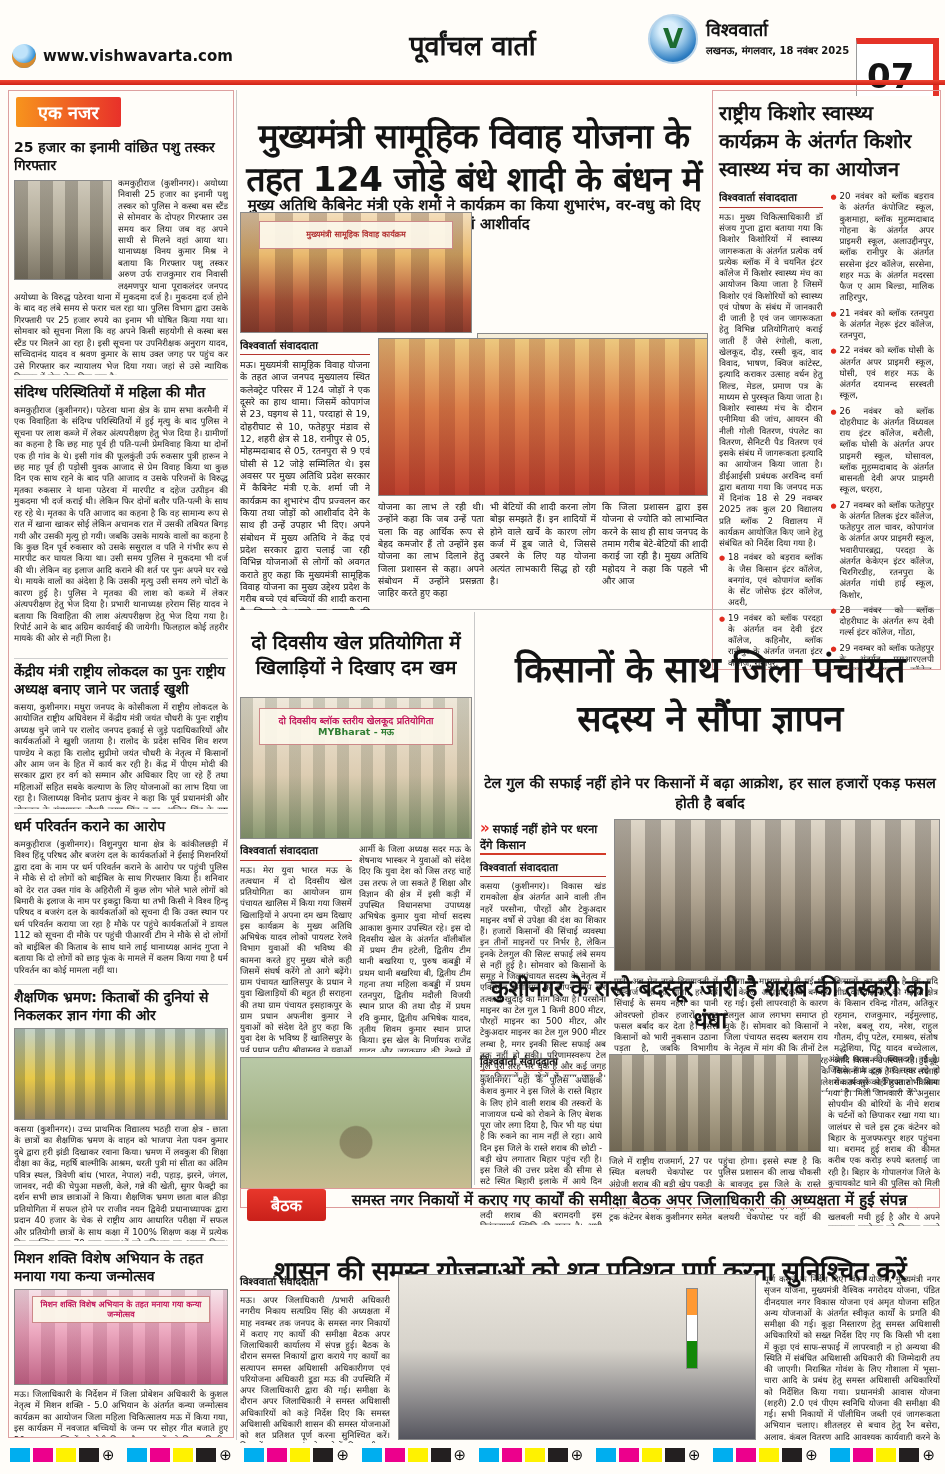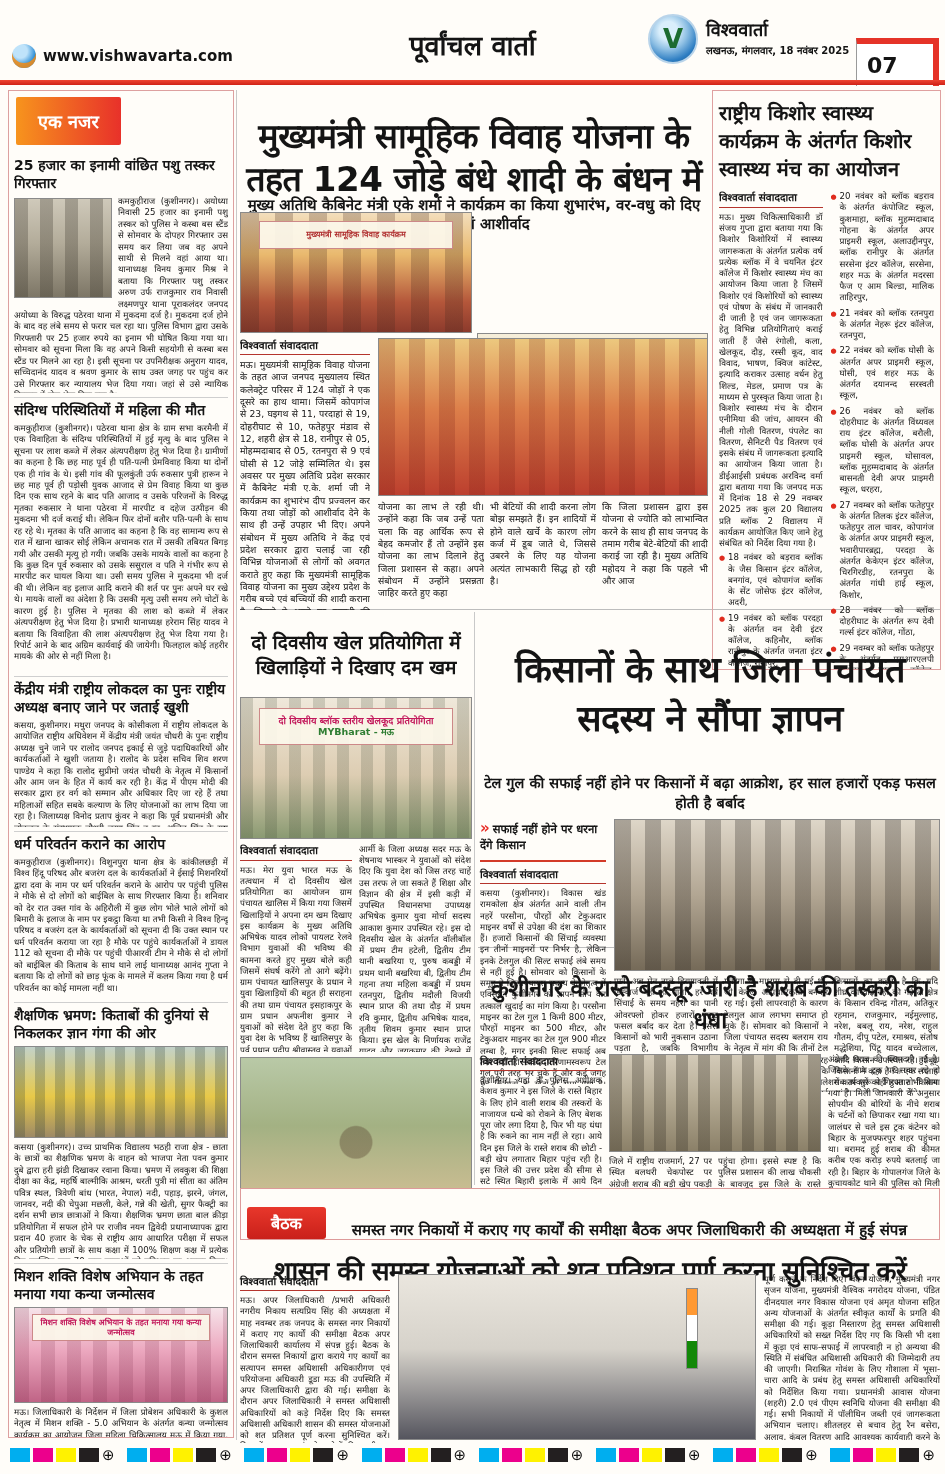--- a/index.html
+++ b/index.html
@@ -6,27 +6,27 @@
   .page{position:relative;width:945px;height:1474px;background:#fffdf9;font-family:"DejaVu Sans","Liberation Sans",sans-serif;color:#141414;overflow:hidden}
   .ab{position:absolute}
   
   .site{left:12px;top:44px;font-size:15px;font-weight:bold;display:flex;align-items:center}
   .globe{display:inline-block;width:24px;height:24px;border-radius:50%;background:radial-gradient(circle at 35% 30%,#bfe3fa 0 30%,#2f8fd6 65%,#0c57a0 100%);box-shadow:inset 0 -5px 0 rgba(244,140,20,.85);margin-right:7px}
   .sectitle{left:0;right:0;top:26px;text-align:center;font-size:27px;font-weight:bold}
   .brandwrap{left:648px;top:14px;display:flex;align-items:center;gap:8px}
   .vlogo{width:46px;height:46px;border-radius:50%;background:radial-gradient(circle at 40% 32%,#d9eefb 0 22%,#8fc0e4 45%,#2d7dc2 72%,#17507e 100%);display:flex;align-items:center;justify-content:center;font-size:26px;font-weight:bold;color:#1c6b30;border:2px solid #b9d4ea}
   .brand{font-size:18px;font-weight:bold;line-height:1.05}
   .edition{font-size:10px;font-weight:bold;margin-top:4px}
-  .pageno{right:6px;top:38px;width:66px;height:40px;border-top:6px solid #e53328;border-right:6px solid #e53328;border-left:1px solid #9a9a9a;font-size:22px;font-weight:bold;padding:2px 0 0 10px;line-height:40px;background:#fff}
+  .pageno{right:6px;top:38px;width:66px;height:40px;border-top:6px solid #e53328;border-right:6px solid #e53328;border-left:1px solid #9a9a9a;font-size:34px;font-weight:bold;padding:12px 0 0 10px;line-height:40px;background:#fff}
   .redline{left:0;top:80px;width:945px;height:5px;background:linear-gradient(180deg,#ef4633,#cf2217)}
   .vline{background:#c9c9c9;width:1px}
   .hline{background:#bdbdbd;height:1px}
   
   .leftcol{left:8px;top:90px;width:226px;height:1348px;border:1px solid #dda0a0;padding:5px;box-sizing:border-box;overflow:hidden;background:#fffdf9}
-  .eklabel{display:inline-block;background:linear-gradient(90deg,#f7941d,#e8312a);color:#fff;font-weight:bold;font-size:18px;padding:12px 22px;border-radius:2px;margin:1px 0 6px 2px}
+  .eklabel{display:inline-block;background:linear-gradient(90deg,#f7941d,#e8312a);color:#fff;font-weight:bold;font-size:18px;padding:3px 22px;border-radius:2px;margin:1px 0 6px 2px}
   .ln{overflow:hidden;border-top:1px solid #cfcfcf;padding-top:4px;margin-top:4px}
   .ln:first-of-type{border-top:none;margin-top:2px}
   .ln h3{margin:0 0 3px;font-size:14px;line-height:1.28;font-weight:bold}
   .ln p{margin:0;font-size:8.6px;line-height:1.33;text-align:justify}
   .ph{border:1px solid #8a8a8a;box-sizing:border-box;position:relative}
   .phfloat{float:left;width:98px;height:100px;margin:2px 6px 2px 0}
   .phwide{width:100%;height:92px;margin:2px 0 4px}
   
   .ph-police{background:repeating-linear-gradient(90deg,rgba(60,55,45,.3) 0 13px,rgba(0,0,0,0) 13px 25px),linear-gradient(180deg,#cfc9ba 0%,#b3ac9a 45%,#7d7666 100%)}
   .ph-wed1{background:repeating-linear-gradient(90deg,rgba(70,40,30,.25) 0 18px,rgba(0,0,0,0) 18px 34px),linear-gradient(180deg,#f3debc 0%,#e9b96e 35%,#b4563a 75%,#8c3a2c 100%)}
@@ -50,25 +50,25 @@
   .lead-sub{left:238px;top:184px;width:472px;font-size:15px;font-weight:bold;text-align:center;line-height:1.25}
   .bullets .bi{margin:0 0 4px;position:relative;padding-left:9px}
   .bullets .bi::before{content:"●";color:#e02c1e;font-size:7px;position:absolute;left:0;top:2px}
   
   .healthbox{left:712px;top:90px;width:229px;height:580px;border:1px solid #dfa0a0;box-sizing:border-box;padding:6px 6px;overflow:hidden}
   .health-h{font-size:20px;font-weight:bold;line-height:1.4;margin:2px 0 8px}
   
   .sport-h{font-size:19px;font-weight:bold;text-align:center;line-height:1.35}
   .farm-h{font-size:36px;font-weight:bold;text-align:center;letter-spacing:-.5px}
   .farm-sub{font-size:14.5px;font-weight:bold;text-align:center;margin-top:5px}
-  .kick{font-size:11.5px;font-weight:bold;line-height:1.3;border-bottom:2px solid #d33a28;padding-bottom:7px;margin-bottom:5px}
+  .kick{font-size:11.5px;font-weight:bold;line-height:1.3;border-bottom:2px solid #d33a28;margin-bottom:5px}
   .kick .mark{color:#e8312a;font-size:15px;font-weight:bold;margin-right:3px}
   .liq-h{font-size:23px;font-weight:bold;text-align:center;letter-spacing:-.5px}
   .liq-sub{font-size:16px;font-weight:bold;text-align:center;margin-top:6px}
-  .stripbox{left:240px;top:1188px;width:700px;height:52px;border:1px solid #dd9a9a;box-sizing:border-box;display:flex;align-items:flex-end;background:#fffdf9}
+  .stripbox{left:240px;top:1188px;width:700px;height:20px;border:1px solid #dd9a9a;box-sizing:border-box;display:flex;align-items:flex-start;background:#fffdf9}
   .striplabel{background:linear-gradient(180deg,#e8372b,#c9201a);color:#fff;font-weight:bold;font-size:16px;padding:5px 24px;border-radius:3px;margin:0 14px 0 6px}
   .striptext{font-size:15px;font-weight:bold;flex:1;text-align:center;padding-right:20px}
   .adm-h{left:240px;top:1230px;width:700px;font-size:26px;font-weight:bold;text-align:center;letter-spacing:-.5px}
   
   .cmyk{left:10px;top:1448px;width:925px;display:flex;justify-content:space-between}
   .cg{display:flex;gap:3px;align-items:center}
   .sq{width:20px;height:14px;display:inline-block}
   .c1{background:#00aeef}.c2{background:#ec008c}.c3{background:#fff200}.c4{background:#231f20}
   .reg{font-size:15px;line-height:14px;color:#111}
 </style>

